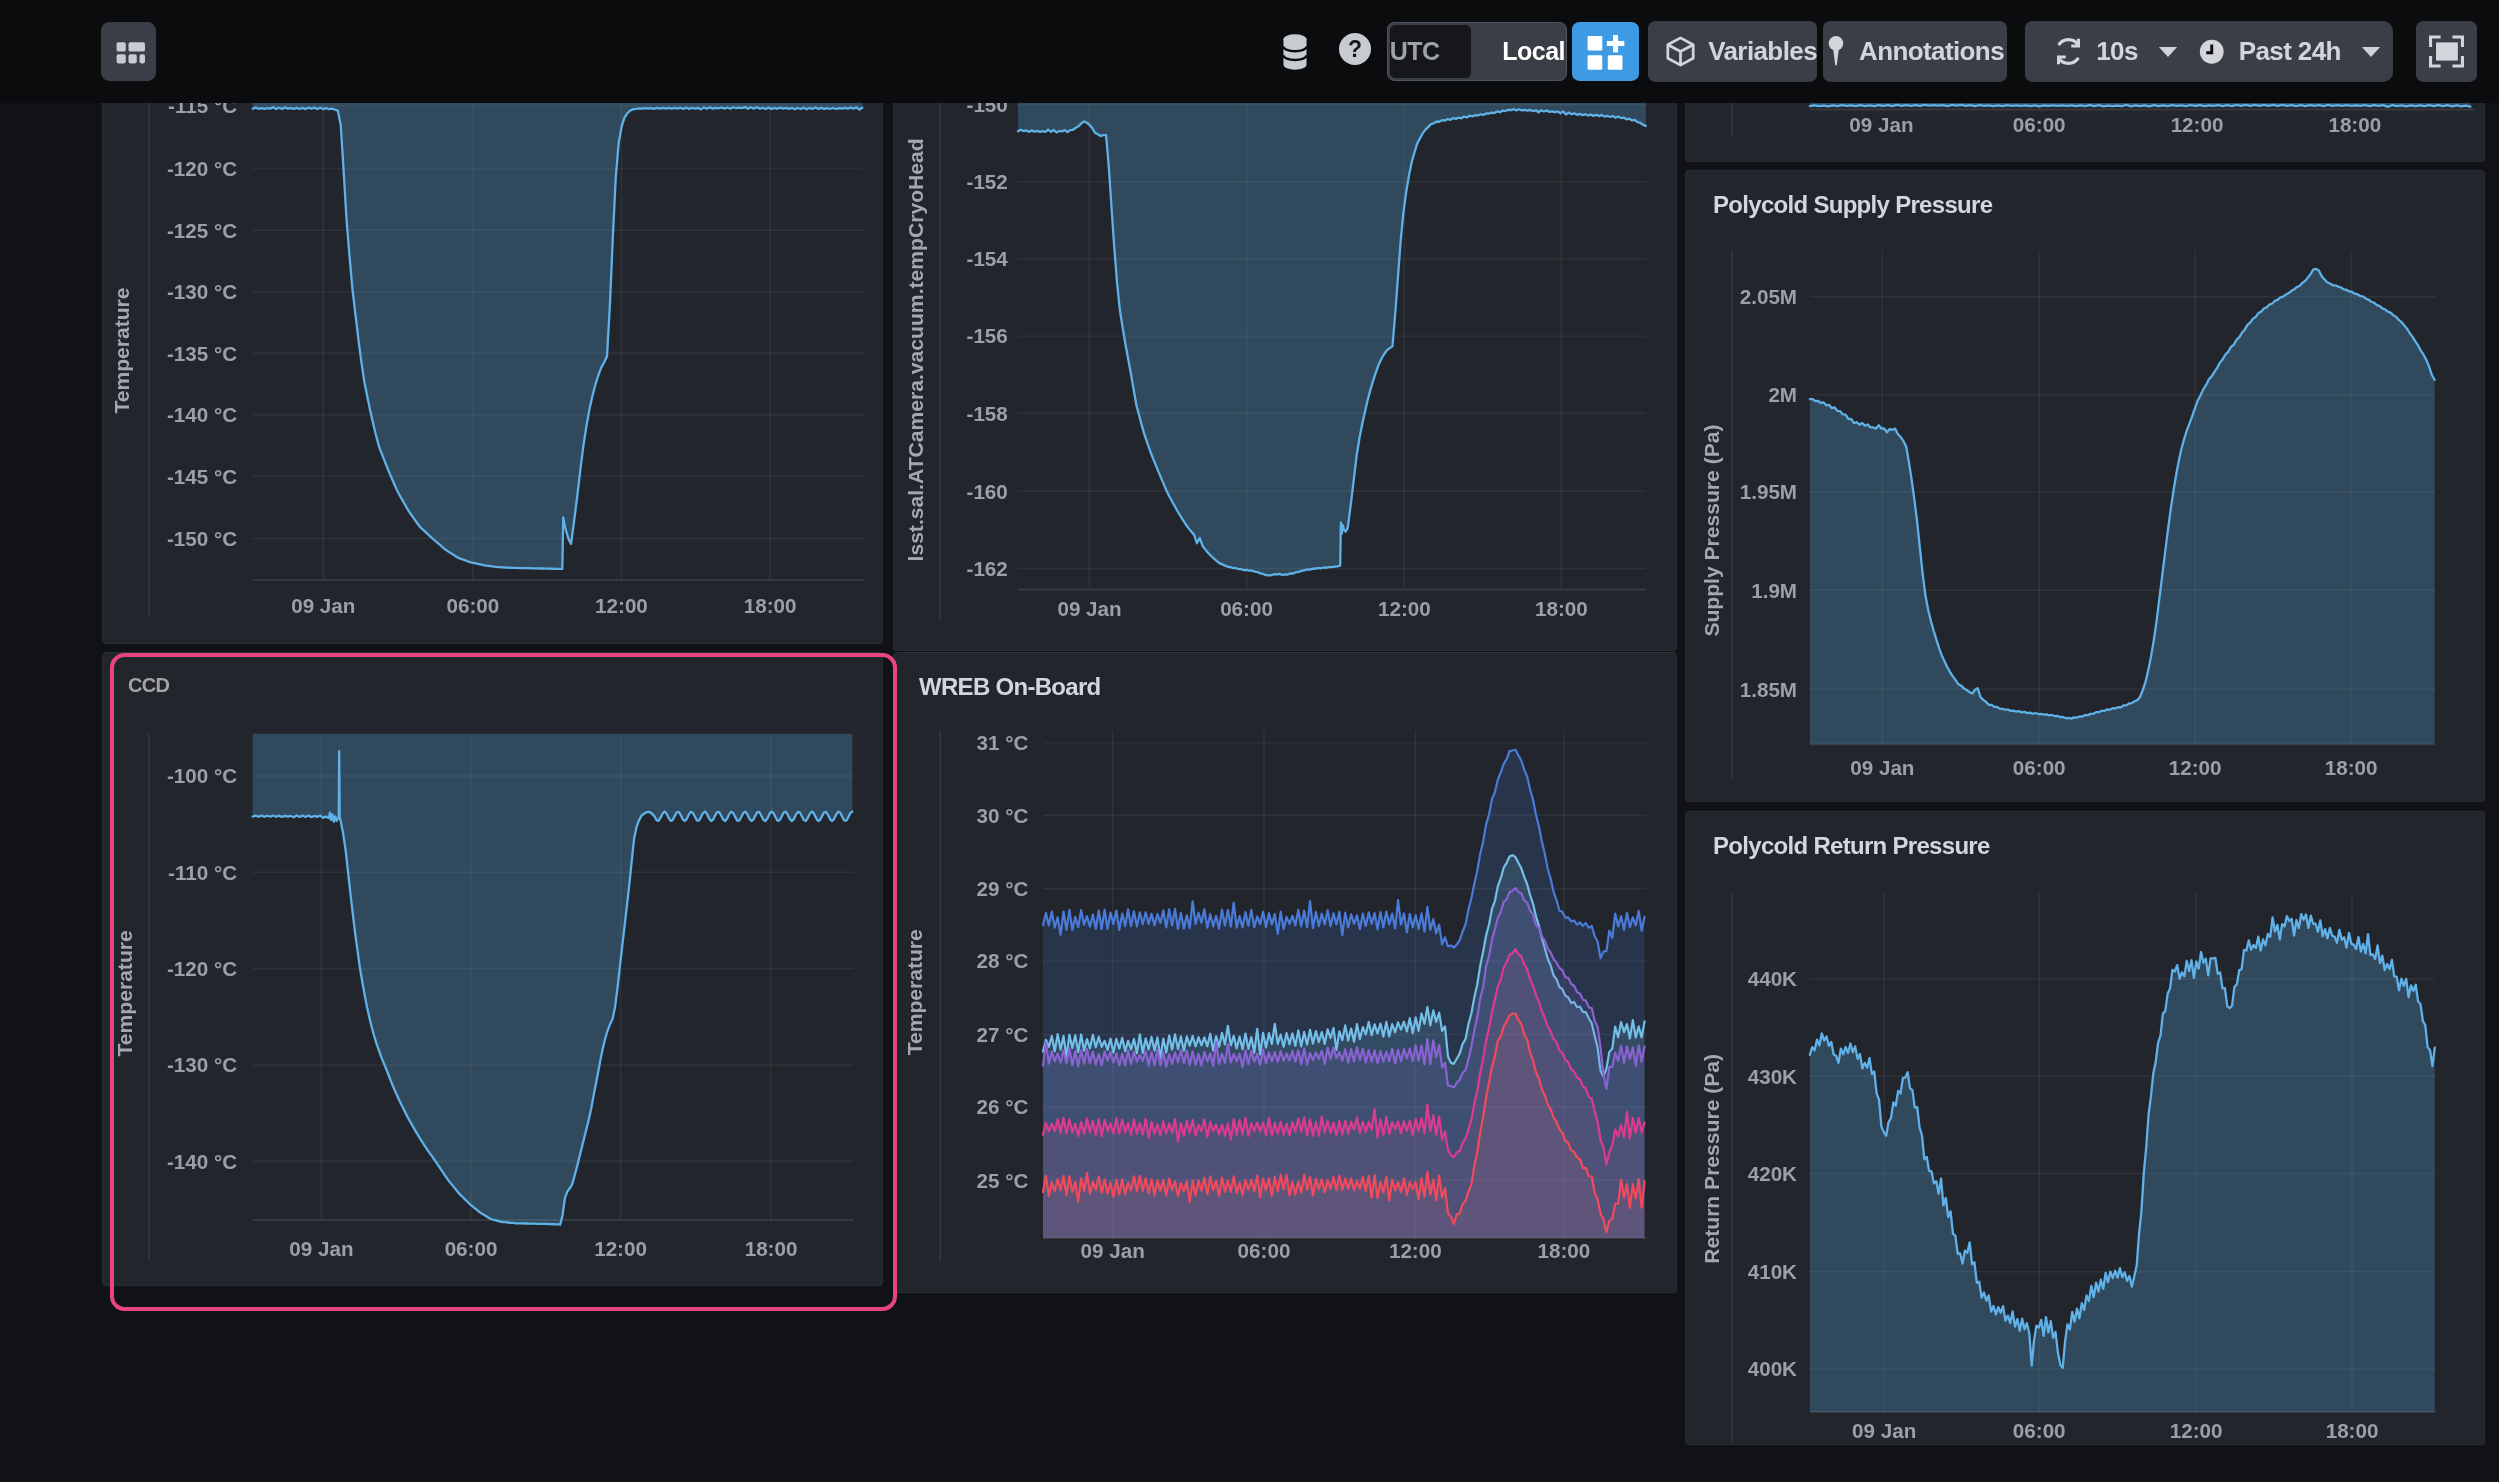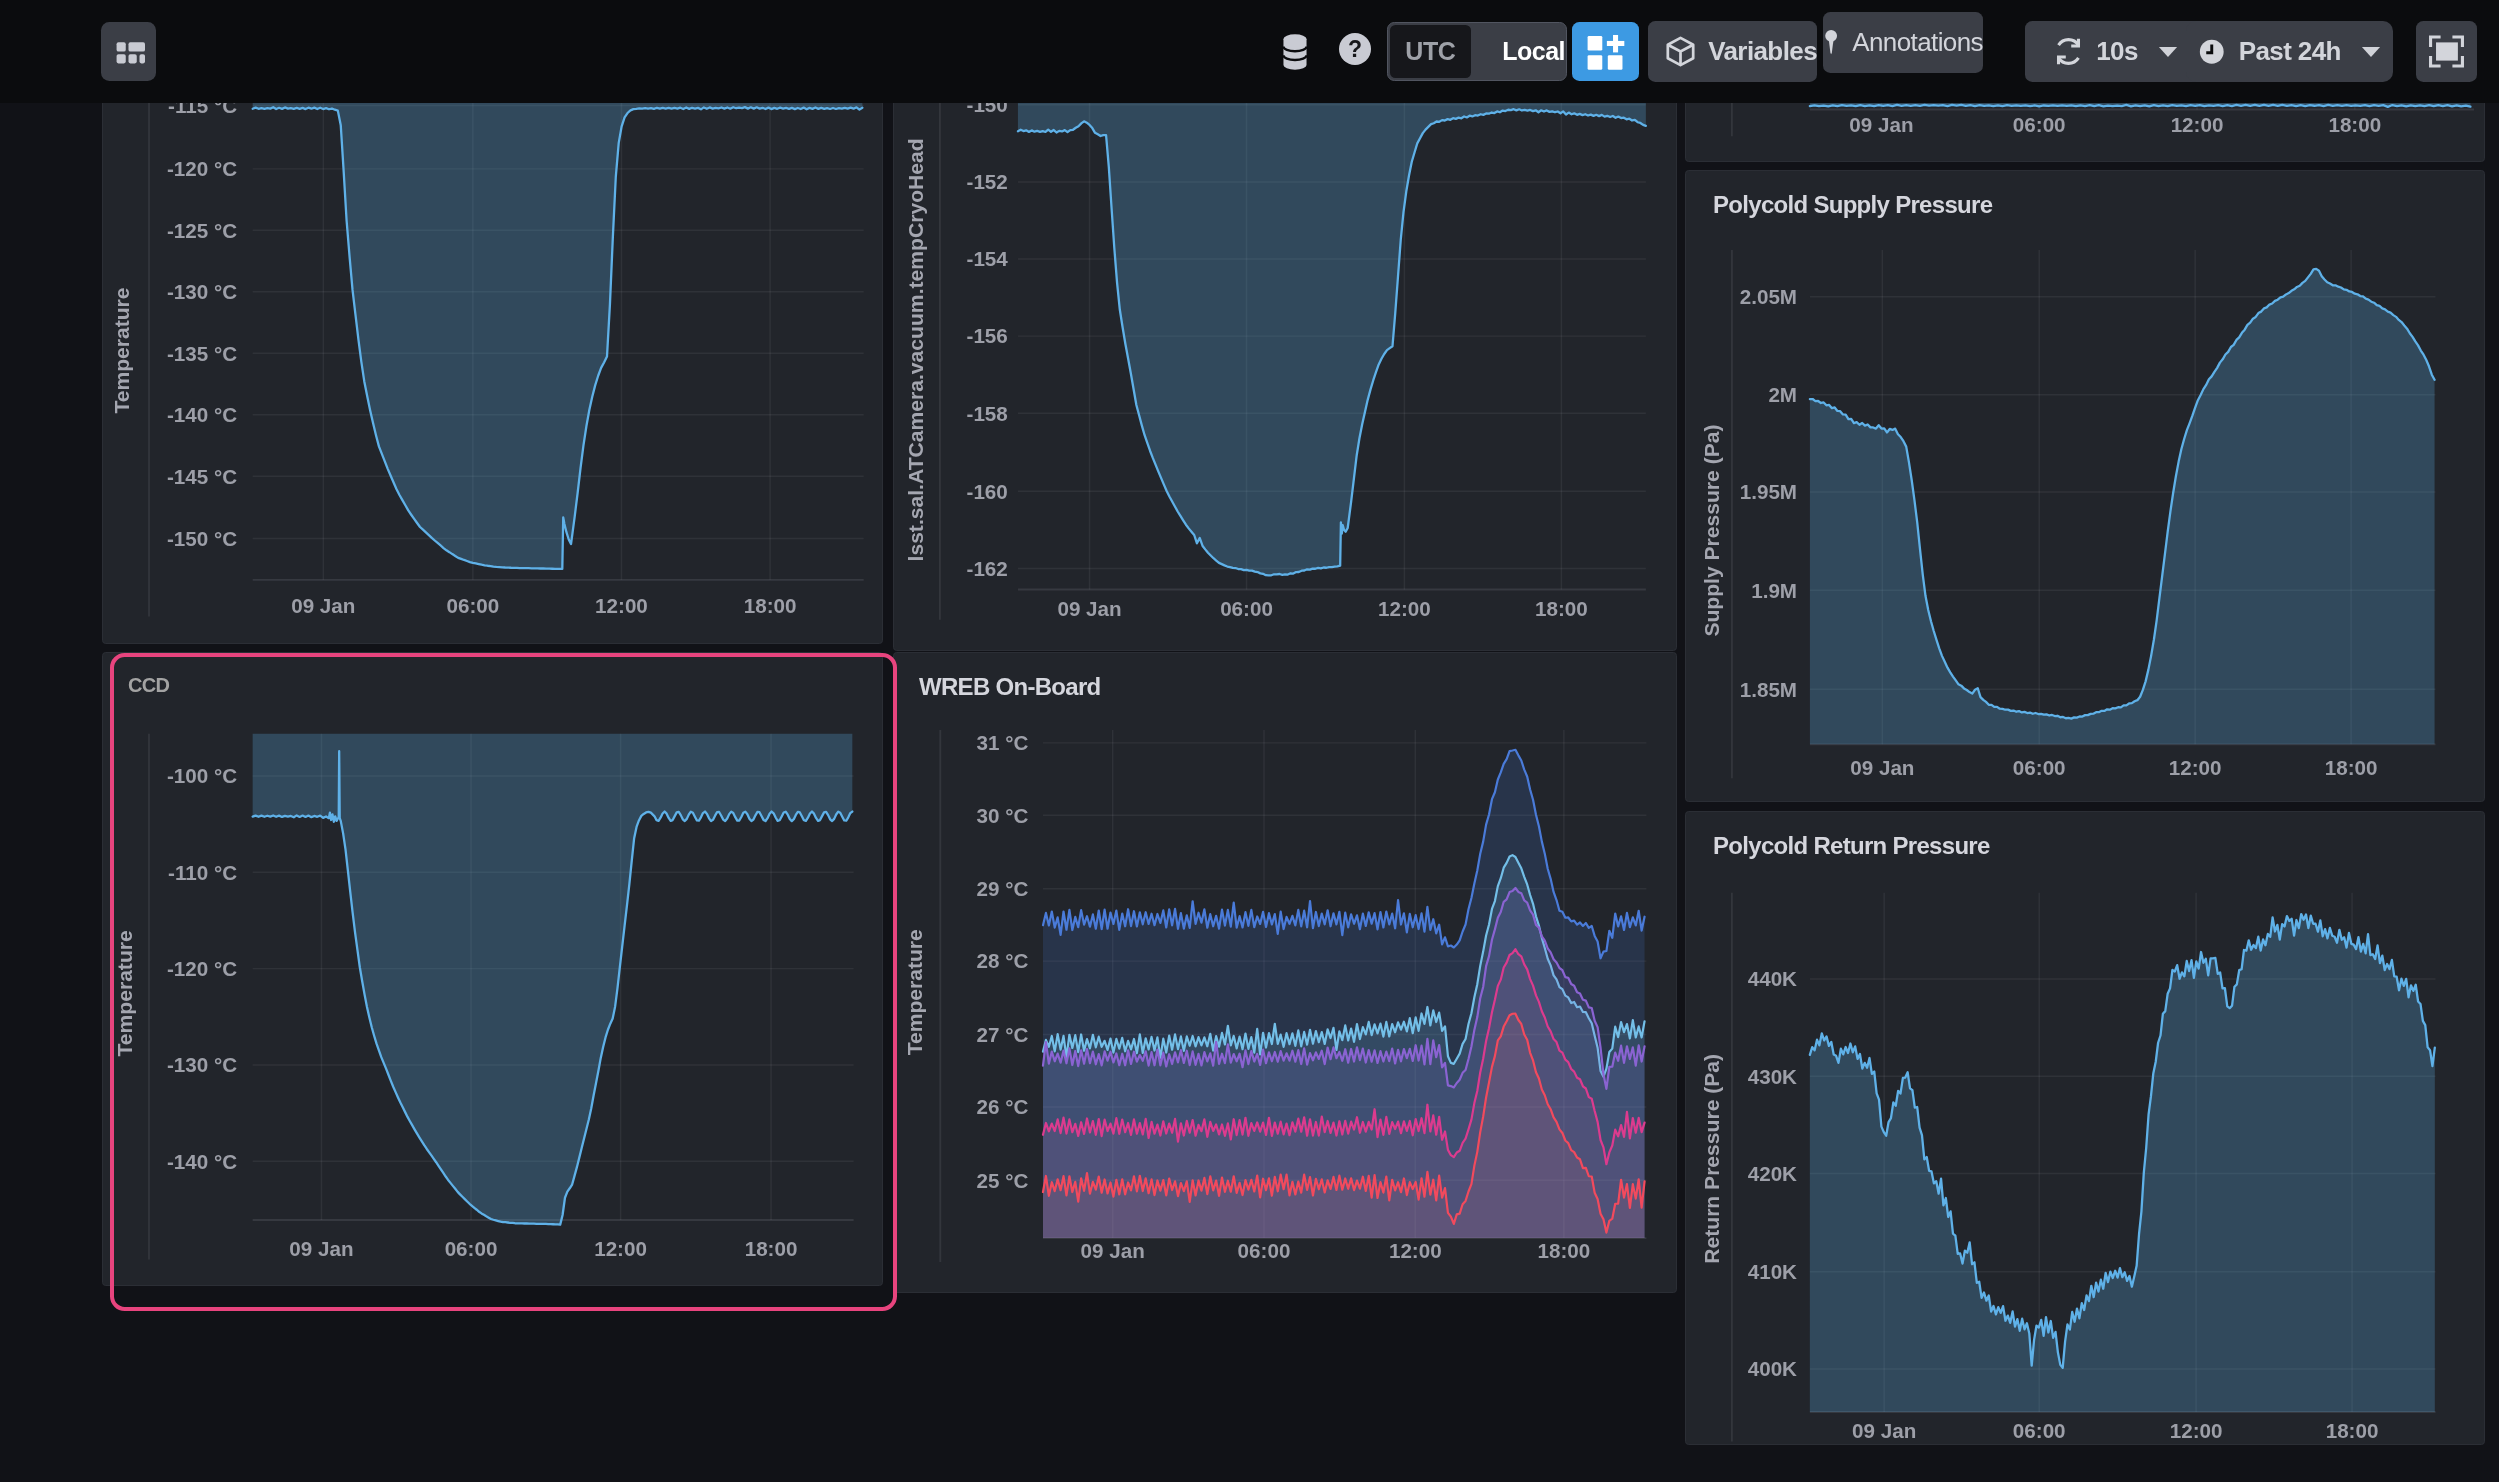--- a/index.html
+++ b/index.html
@@ -216,39 +216,39 @@
         <rect x="42" y="35" width="6" height="10" rx="2" fill="#c9cbd3"></rect>
       </svg></div>
     <svg style="position:absolute;left:1282px;top:34px" width="26" height="36" viewBox="0 0 28 39">
       <ellipse cx="14" cy="5.5" rx="12.5" ry="5.2" fill="#c9cbd3"></ellipse>
       <path d="M1.5 5.5 v28 a12.5 5.2 0 0 0 25 0 v-28" fill="#c9cbd3"></path>
       <path d="M1.5 13.5 a12.5 5.2 0 0 0 25 0" fill="none" stroke="#0b0c0e" stroke-width="2.6"></path>
       <path d="M1.5 23 a12.5 5.2 0 0 0 25 0" fill="none" stroke="#0b0c0e" stroke-width="2.6"></path>
     </svg>
     <div style="position:absolute;left:1339px;top:33px;width:32px;height:32px;border-radius:50%;background:#c9cbd3;color:#16171a;font-size:23px;font-weight:700;text-align:center;line-height:32px">?</div>
     <div style="position:absolute;left:1387px;top:22px;width:180px;height:59px;border-radius:7.3px;background:#3b3e46;border:0.9px solid #515560;box-sizing:border-box">
-      <div style="position:absolute;left:1.8px;top:1.8px;width:81px;height:53px;border-radius:5.5px;background:#16171b;color:#9ea1a8;font-size:25px;font-weight:700;letter-spacing:-0.5px;text-align:center;line-height:53px">UTC</div>
+      <div style="position:absolute;left:1.8px;top:1.8px;width:81px;height:53px;border-radius:5.5px;background:#16171b;color:#9ea1a8;font-size:25px;font-weight:700;letter-spacing:-0.5px;text-align:left;line-height:53px">UTC</div>
       <div style="position:absolute;left:87px;top:0;width:90px;height:57px;color:#ffffff;font-size:25px;font-weight:700;letter-spacing:-0.5px;text-align:right;line-height:57px">Local</div>
     </div>
     <div style="position:absolute;left:1572px;top:22px;width:67px;height:59px;border-radius:7.3px;background:#3d9ae3">
       <svg width="67" height="59" viewBox="0 0 73 64">
         <rect x="17" y="15" width="16" height="16" rx="1.5" fill="#fff"></rect>
         <rect x="17" y="36" width="16" height="16" rx="1.5" fill="#fff"></rect>
         <rect x="39" y="36" width="16" height="16" rx="1.5" fill="#fff"></rect>
         <rect x="38" y="20.5" width="19" height="5.5" fill="#fff"></rect>
         <rect x="44.7" y="14" width="5.5" height="19" fill="#fff"></rect>
       </svg></div>
     <div style="position:absolute;left:1648px;top:21px;width:169px;height:61px;border-radius:7.3px;background:#3b3e46;display:flex;align-items:center;justify-content:flex-end;color:#d3d5db;font-size:26px;font-weight:700;letter-spacing:-0.6px;white-space:nowrap">
       <svg width="29" height="31" viewBox="0 0 32 34">
         <path d="M16 2 L30 9.5 L30 24.5 L16 32 L2 24.5 L2 9.5 Z" fill="none" stroke="#d3d5db" stroke-width="3" stroke-linejoin="round"></path>
         <path d="M2 9.5 L16 17 L30 9.5 M16 17 L16 32" fill="none" stroke="#d3d5db" stroke-width="3"></path>
       </svg>
       <span style="margin-left:13px">Variables</span>
     </div>
-    <div style="position:absolute;left:1823px;top:12px;width:160px;height:61px;border-radius:7.3px;background:#3b3e46;display:flex;align-items:center;justify-content:center;color:#d3d5db;font-size:26px;font-weight:400;letter-spacing:-0.6px;white-space:nowrap">
+    <div style="position:absolute;left:1823px;top:21px;width:184px;height:61px;border-radius:7.3px;background:#3b3e46;display:flex;align-items:center;justify-content:center;color:#d3d5db;font-size:26px;font-weight:700;letter-spacing:-0.6px;white-space:nowrap">
       <svg width="20" height="33" viewBox="0 0 22 36">
         <circle cx="11" cy="9" r="8" fill="#d3d5db"></circle>
         <path d="M8 16 L14 16 L12 32 L11 34 L10 32 Z" fill="#d3d5db"></path>
       </svg>
       <span style="margin-left:13px">Annotations</span>
     </div>
     <div style="position:absolute;left:2025px;top:21px;width:182px;height:61px;border-radius:7.3px;background:#3b3e46;display:flex;align-items:center;justify-content:center;color:#d3d5db;font-size:26px;font-weight:700;letter-spacing:-0.6px;white-space:nowrap">
       <svg width="29" height="29" viewBox="0 0 32 32">
         <path d="M27 9 A 13 13 0 0 0 5 9" fill="none" stroke="#d3d5db" stroke-width="3.4"></path>
         <path d="M27 2 L27 10 L19 10" fill="none" stroke="#d3d5db" stroke-width="3.4"></path>

